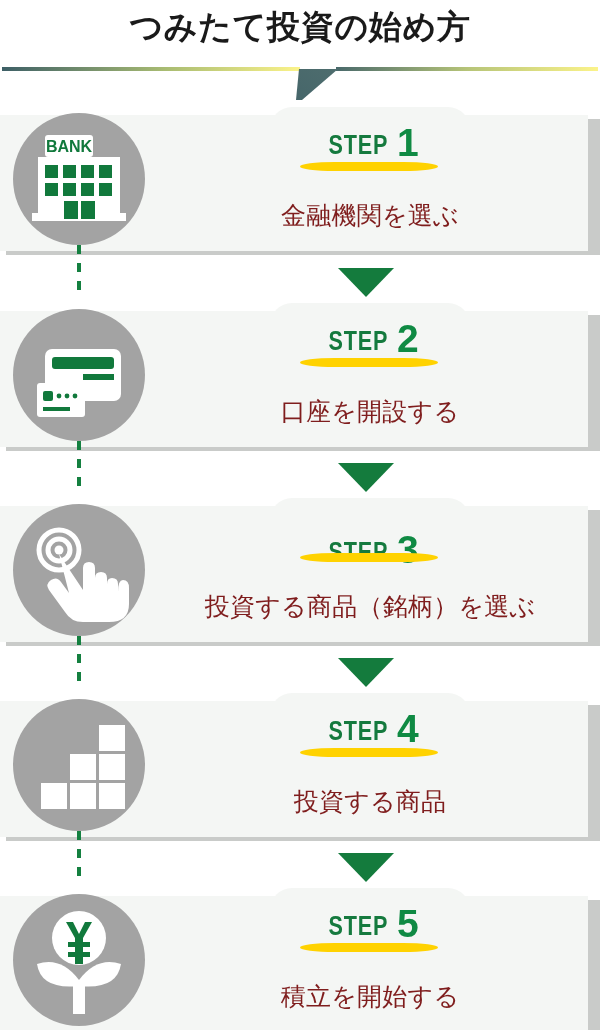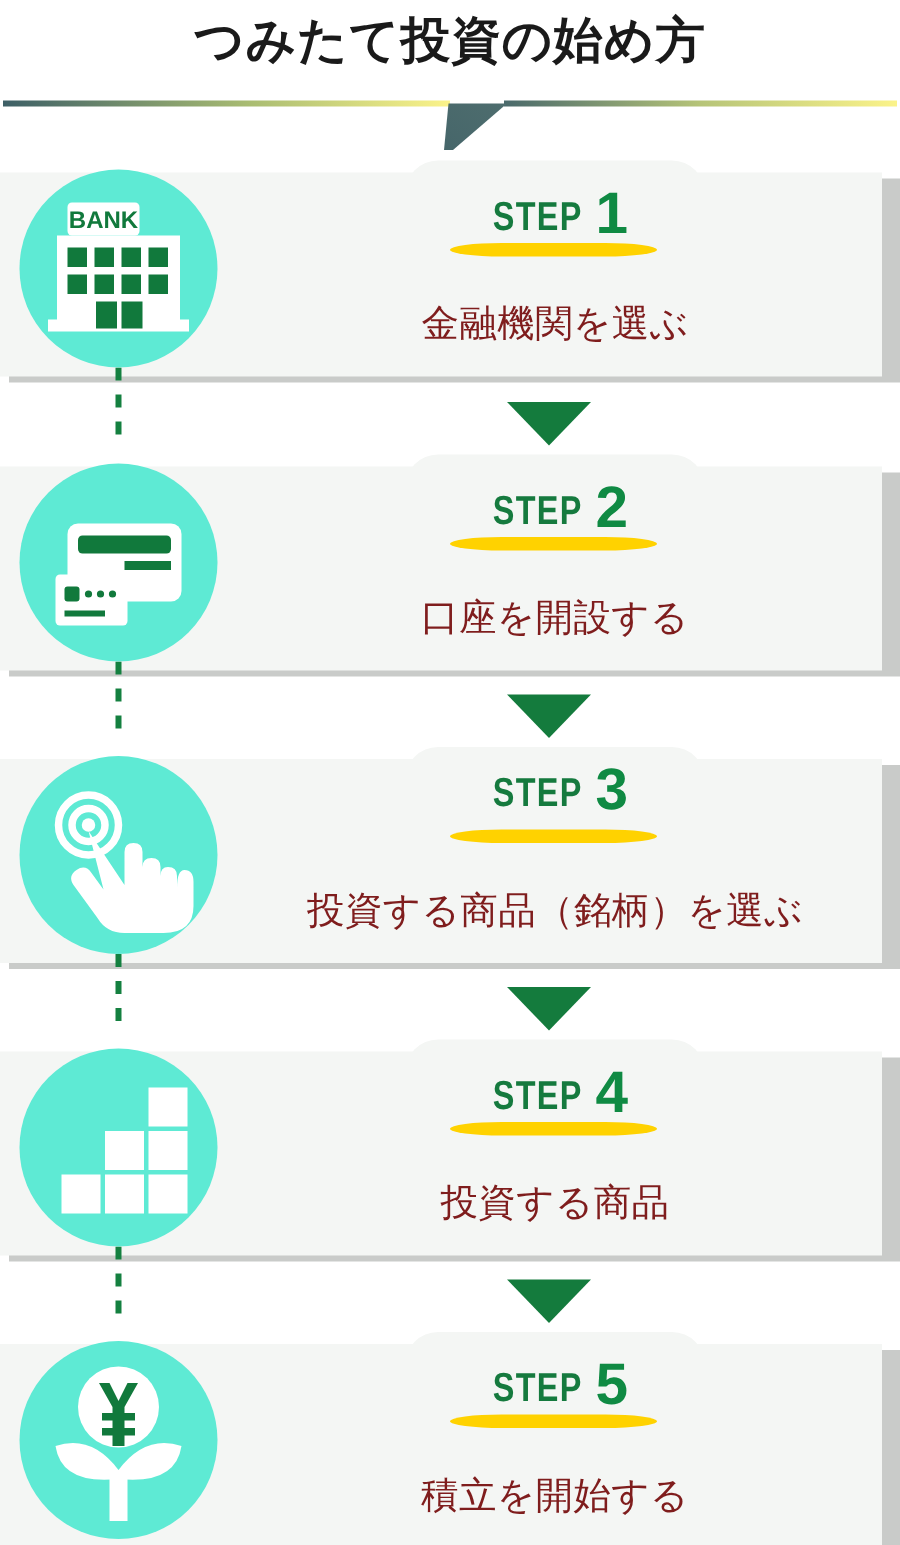--- a/index.html
+++ b/index.html
@@ -149,21 +149,21 @@
     letter-spacing: 0.01em;
   }
 
   
   .circle {
     position: absolute;
     left: 13px;
     width: 132px;
     height: 132px;
     border-radius: 50%;
-    background: #5eead4;
+    background: #a3a3a3;
   }
   .circle svg {
     display: block;
     width: 132px;
     height: 132px;
   }
 </style>
 </head>
 <body>
 
@@ -264,21 +264,21 @@
 
   <div class="step with-arrow" style="height:195px;">
     <div class="arrow"></div>
 
     <div class="card-zone" style="top:0;height:195px;">
       <div class="card-shadow" style="left:6px;top:50px;width:594px;height:136px;"></div>
       <div class="card-tab" style="left:270px;top:38px;width:200px;height:30px;"></div>
       <div class="card-body" style="left:0;top:46px;width:588px;height:136px;"></div>
     </div>
 
-    <div class="step-label" style="top:45px;">
+    <div class="step-label" style="top:68px;">
       <span class="step-word">STEP</span><span class="step-num">3</span>
     </div>
     <div class="underline" style="top:93px;"></div>
 
     <div class="step-text" style="top:130px;">投資する商品（銘柄）を選ぶ</div>
 
     <div class="circle" style="top:44px;">
       <svg viewBox="0 0 132 132" xmlns="http://www.w3.org/2000/svg">
         <circle cx="46" cy="46" r="20" fill="none" stroke="#ffffff" stroke-width="5"></circle>
         <circle cx="46" cy="46" r="11" fill="none" stroke="#ffffff" stroke-width="5"></circle>

